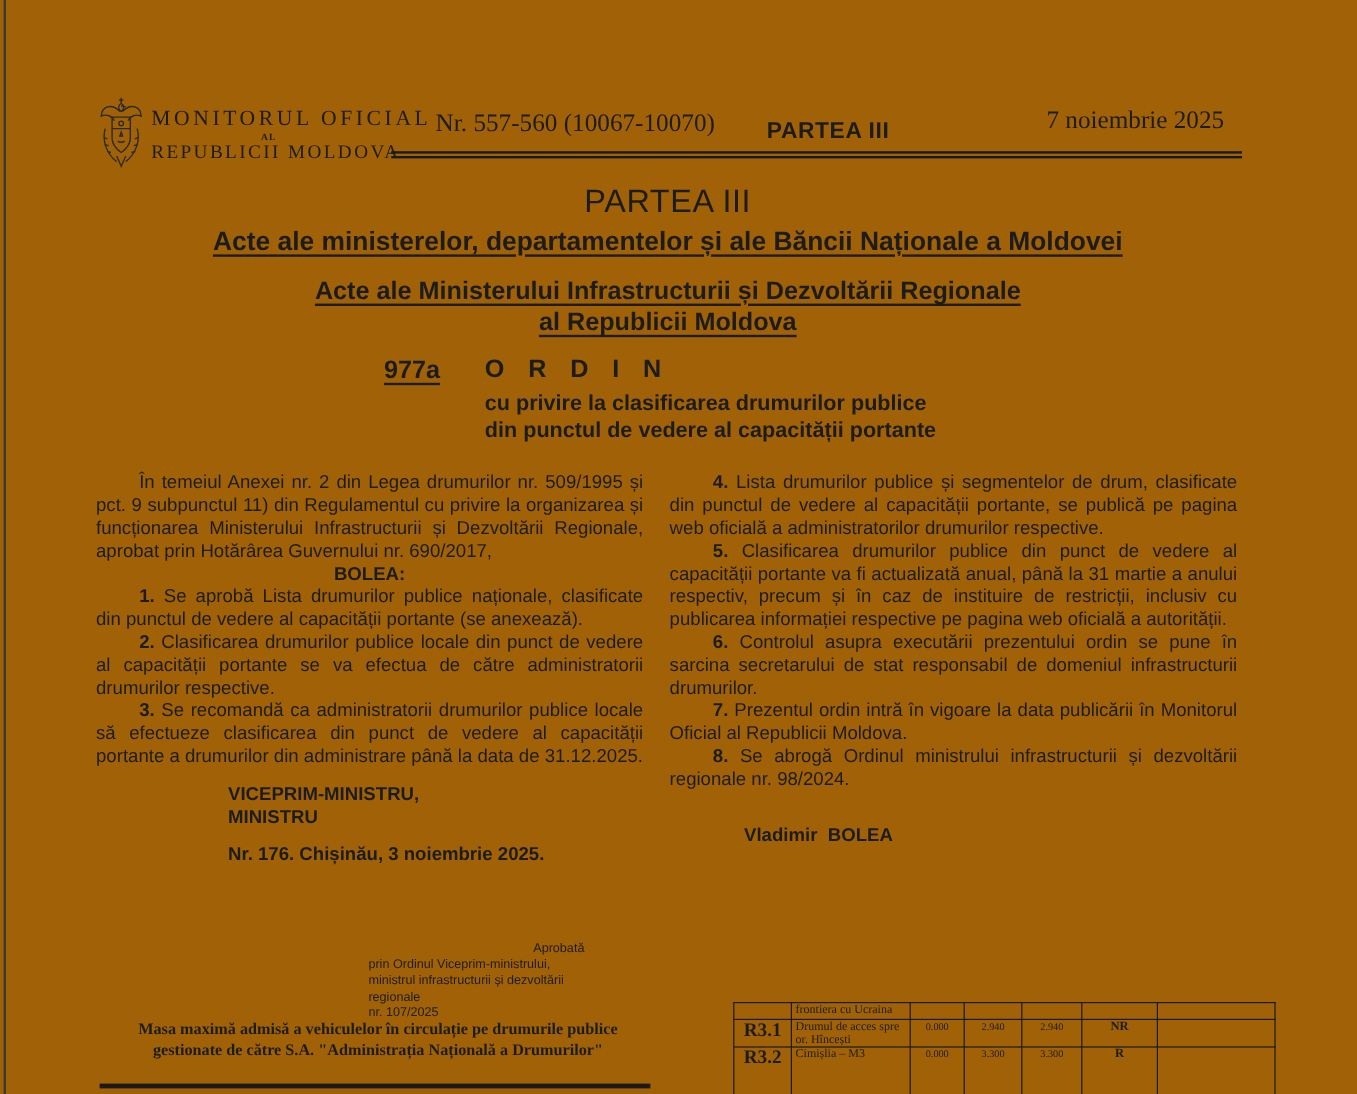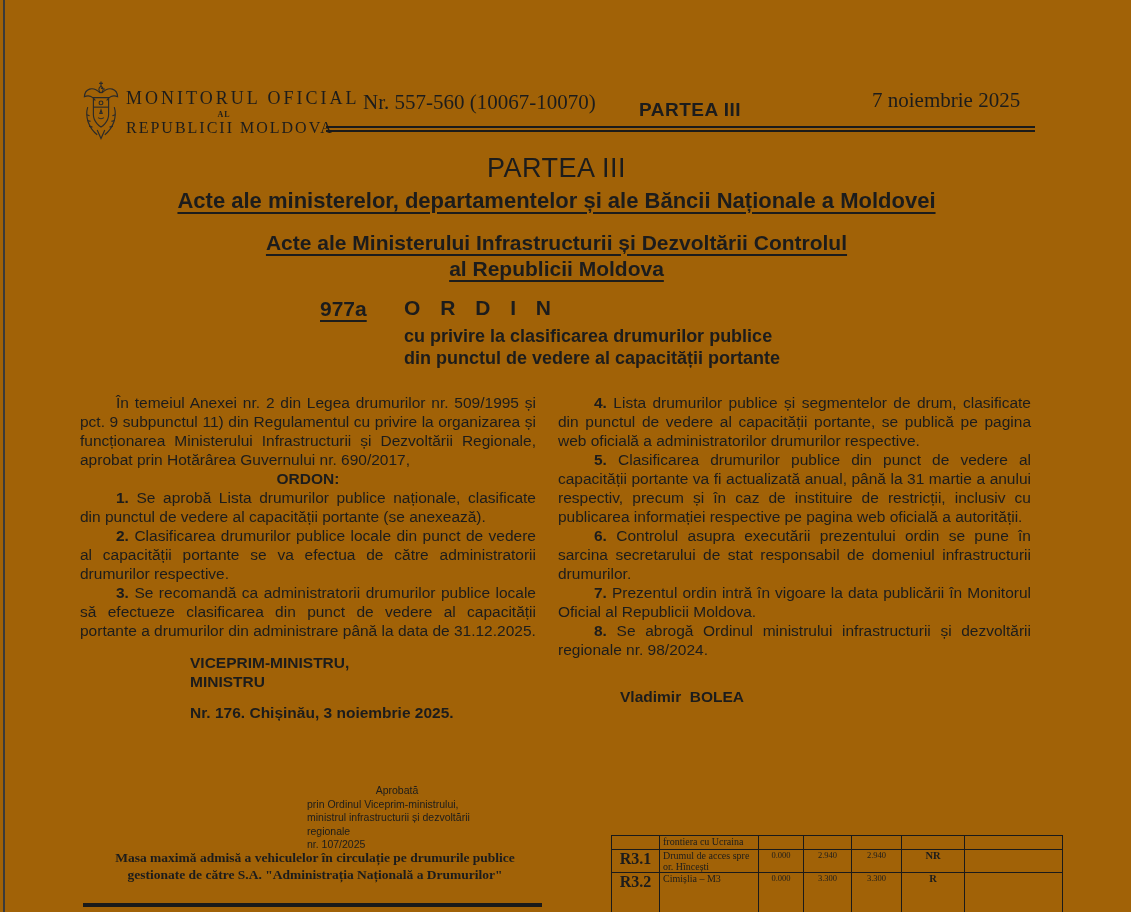--- a/index.html
+++ b/index.html
@@ -45,21 +45,21 @@
   .col-left{left:80px;width:456px;}
   .col-right{left:558px;width:473px;}
   .col p{margin:0;text-indent:36px;}
   .col p.ordon{text-indent:0;text-align:center;font-weight:bold;}
   .sig-block{margin-top:13px;padding-left:110px;font-weight:bold;text-align:left;}
   .issue-line{margin-top:12px;padding-left:110px;font-weight:bold;text-align:left;}
   .signer{margin-top:28px;padding-left:62px;font-weight:bold;white-space:pre;text-align:left;}
 
   
   .approval{left:307px;top:784px;width:200px;font-size:10.5px;line-height:13.5px;}
-  .approval .c{text-align:center;width:180px;}
+  .approval .c{text-align:right;width:180px;}
 
   
   .caption{left:85px;top:849px;width:460px;text-align:center;font-family:"Liberation Serif",serif;font-weight:bold;font-size:13.5px;line-height:17px;}
 
   
   .table-top-rule{left:83px;top:903px;width:459px;height:4px;background:#1a1a1a;}
 
   
   .tbl-wrap{left:575px;top:835px;width:455px;height:77px;overflow:hidden;padding-left:36px;}
   table.annex{border-collapse:collapse;table-layout:fixed;width:451px;font-family:"Liberation Serif",serif;}
@@ -96,31 +96,31 @@
   <div class="abs serif mo-title">MONITORUL OFICIAL</div>
   <div class="abs serif mo-al">AL</div>
   <div class="abs serif mo-rep">REPUBLICII MOLDOVA</div>
   <div class="abs serif mh-issue">Nr. 557-560 (10067-10070)</div>
   <div class="abs mh-part">PARTEA III</div>
   <div class="abs serif mh-date">7 noiembrie 2025</div>
   <div class="abs mh-rule"></div>
 
   <div class="abs center-row part-title">PARTEA III</div>
   <div class="abs center-row h1"><span class="u2">Acte ale ministerelor, departamentelor și ale Băncii Naționale a Moldovei</span></div>
-  <div class="abs center-row h2a"><span class="u2">Acte ale Ministerului Infrastructurii și Dezvoltării Controlul</span></div>
+  <div class="abs center-row h2a"><span class="u2">Acte ale Ministerului Infrastructurii și Dezvoltării Regionale</span></div>
   <div class="abs center-row h2b"><span class="u2">al Republicii Moldova</span></div>
 
   <div class="abs ord-num"><span class="u2">977a</span></div>
   <div class="abs ord-title">O R D I N</div>
   <div class="abs ord-sub1">cu privire la clasificarea drumurilor publice</div>
   <div class="abs ord-sub2">din punctul de vedere al capacității portante</div>
 
   <div class="abs col col-left">
     <p>În temeiul Anexei nr. 2 din Legea drumurilor nr. 509/1995 și pct. 9 subpunctul 11) din Regulamentul cu privire la organizarea și funcționarea Ministerului Infrastructurii și Dezvoltării Regionale, aprobat prin Hotărârea Guvernului nr. 690/2017,</p>
-    <p class="ordon">ORDON:</p>
+    <p class="ordon">BOLEA:</p>
     <p><b>1.</b> <span>Se aprobă Lista drumurilor publice naționale, clasificate din punctul de vedere al capacității portante (se anexează).</span></p>
     <p><b>2.</b> <span>Clasificarea drumurilor publice locale din punct de vedere al capacității portante se va efectua de către administratorii drumurilor respective.</span></p>
     <p><b>3.</b> <span>Se recomandă ca administratorii drumurilor publice locale să efectueze clasificarea din punct de vedere al capacității portante a drumurilor din administrare până la data de 31.12.2025.</span></p>
     <div class="sig-block">
       <span>VICEPRIM-MINISTRU,</span><br>
       <span>MINISTRU</span>
     </div>
     <div class="issue-line">Nr. 176. Chișinău, 3 noiembrie 2025.</div>
   </div>
 

